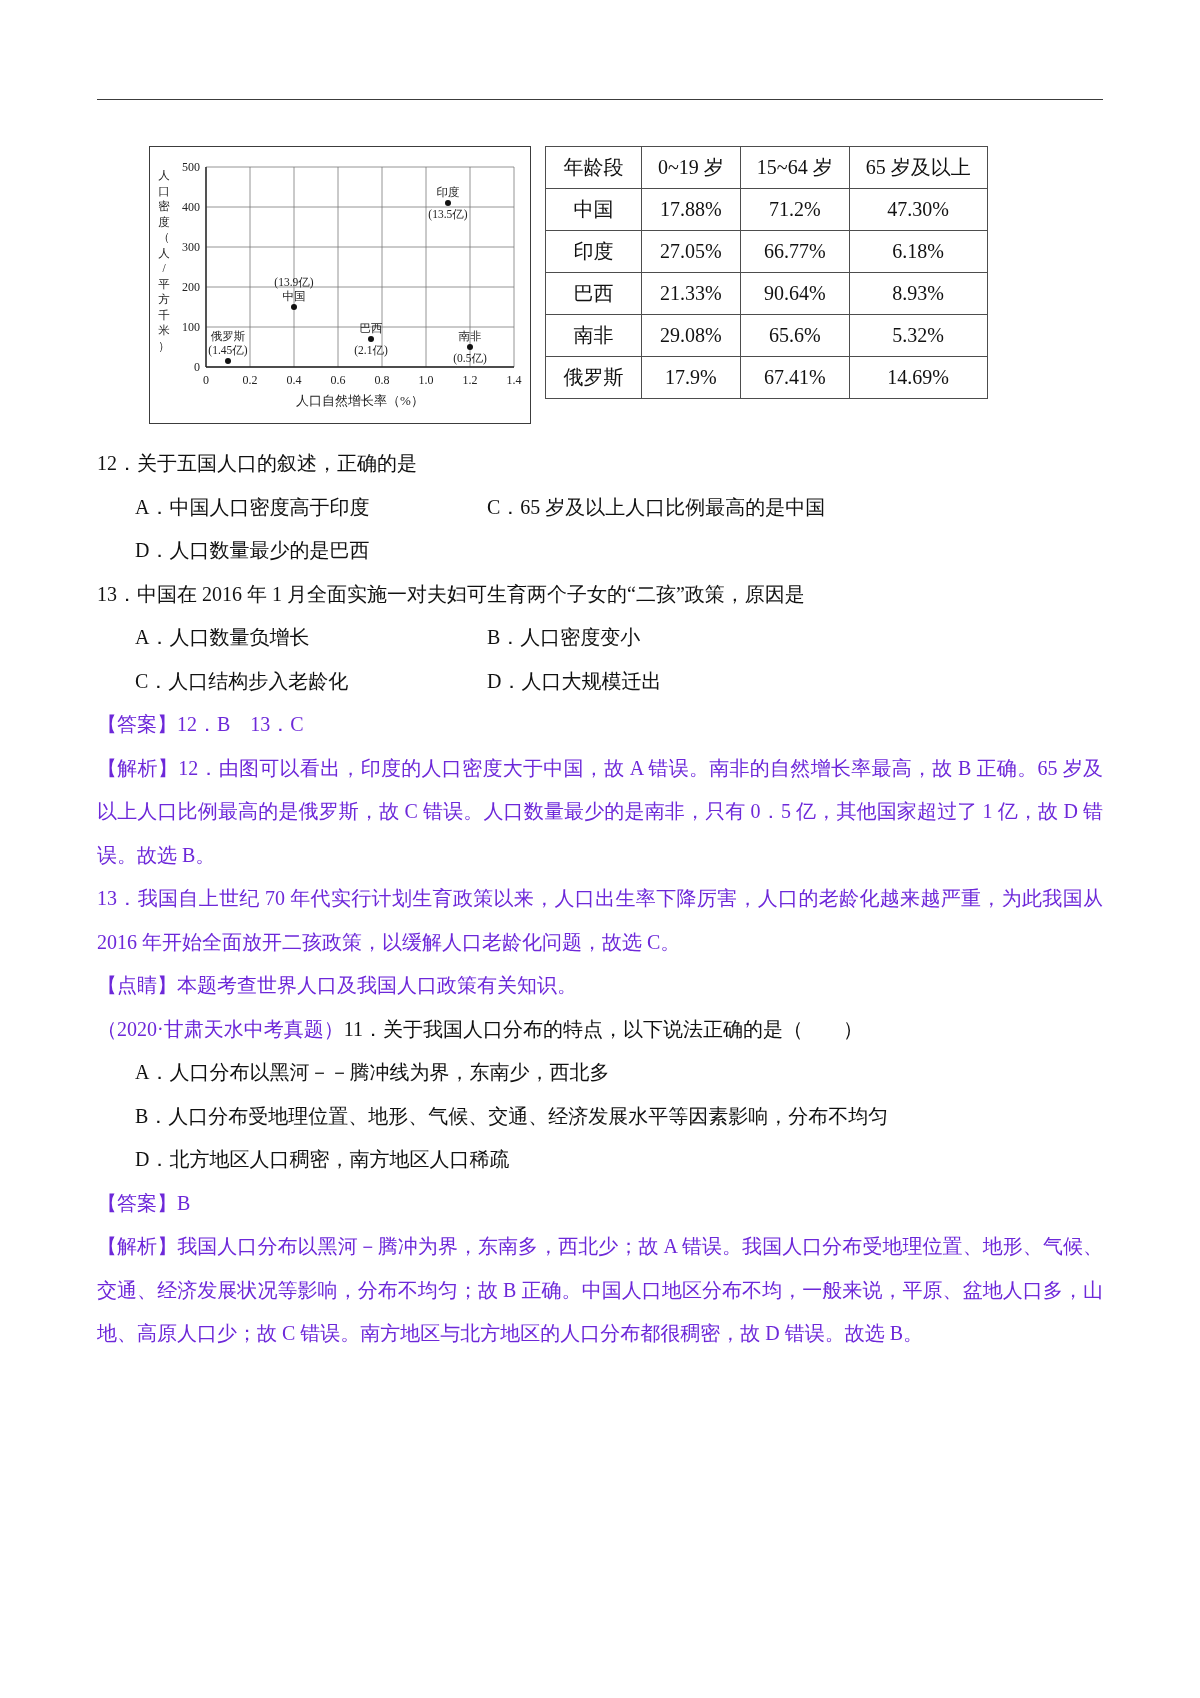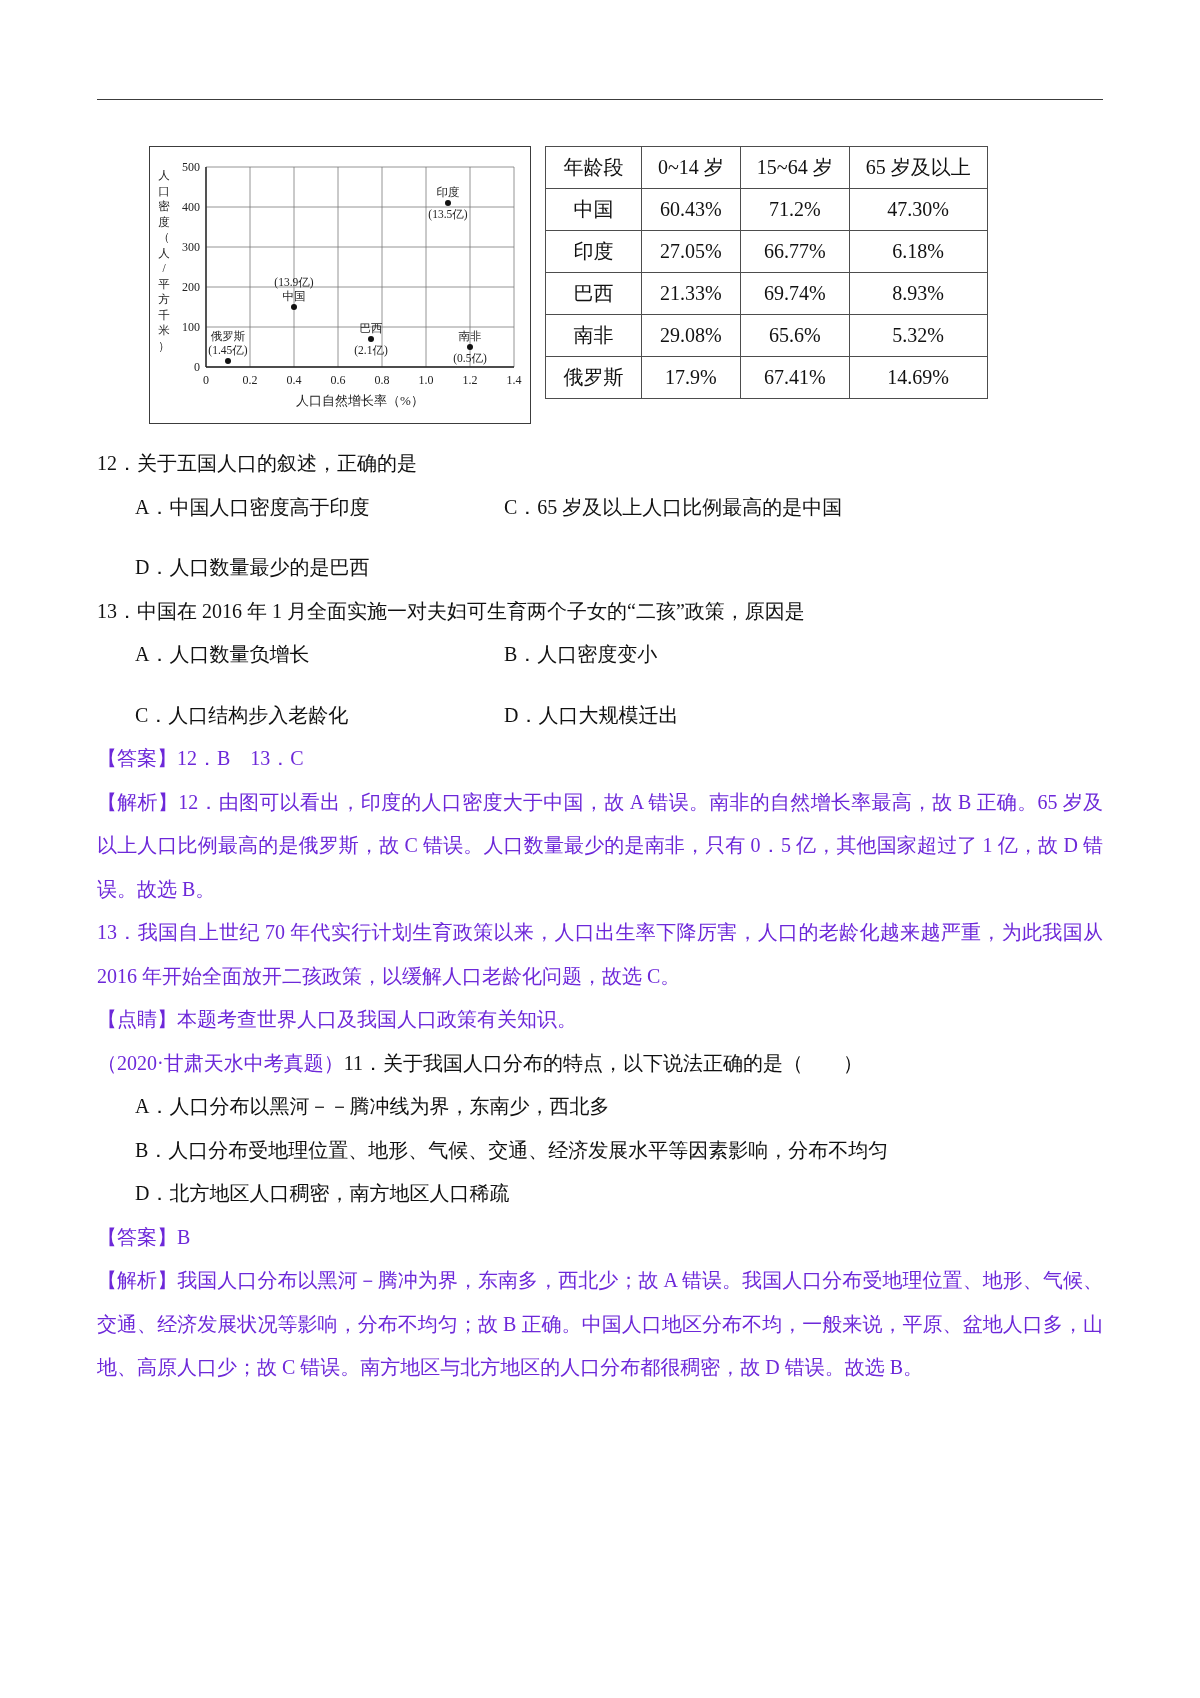--- a/index.html
+++ b/index.html
@@ -12,21 +12,21 @@
   .top-rule { margin-top:99px; border-top:1px solid #3c3c3c; height:0; }
   .figure-row { margin-top:46px; margin-left:52px; display:flex; align-items:flex-start; }
   .chart-box { width:382px; height:278px; border:1px solid #3c3c3c; flex:0 0 auto; background:#fff; }
   .chart-box svg { display:block; }
   .age-table { margin-left:14px; border-collapse:collapse; text-align:center; font-size:20px; }
   .age-table th, .age-table td {
     border:1px solid #4d4d4d; font-weight:normal; padding:3px 16px; height:42px; min-width:96px; white-space:nowrap;
   }
   .qa { margin-top:18px; line-height:43.5px; }
   .qa p { margin:0; }
-  .options { margin-left:38px;gap:17px; }
+  .options { margin-left:38px; }
   .two-col { display:grid; grid-template-columns:352px 1fr; }
   .one-col { display:block; }
   .option { line-height:43.5px; }
   .red { color:#6d28d9; }
   .justify { text-align:justify; }
 </style>
 </head>
 <body>
 
 <div class="page">
@@ -92,42 +92,42 @@
           <text x="78" y="193" text-anchor="middle" font-size="11.5" fill="#222">俄罗斯</text>
           <circle cx="320" cy="200" r="3" fill="#111"></circle>
           <text x="320" y="193" text-anchor="middle" font-size="11.5" fill="#222">南非</text>
           <text x="320" y="215" text-anchor="middle" font-size="11.5" fill="#222">(0.5亿)</text>
         </svg>
     </div>
     <table class="age-table">
       <thead>
         <tr>
             <th>年龄段</th>
-            <th>0~14 岁</th>
+            <th>0~19 岁</th>
             <th>15~64 岁</th>
             <th>65 岁及以上</th>
           </tr>
       </thead>
       <tbody>
           <tr>
             <td>中国</td>
-            <td>60.43%</td>
+            <td>17.88%</td>
             <td>71.2%</td>
             <td>47.30%</td>
           </tr>
           <tr>
             <td>印度</td>
             <td>27.05%</td>
             <td>66.77%</td>
             <td>6.18%</td>
           </tr>
           <tr>
             <td>巴西</td>
             <td>21.33%</td>
-            <td>69.74%</td>
+            <td>90.64%</td>
             <td>8.93%</td>
           </tr>
           <tr>
             <td>南非</td>
             <td>29.08%</td>
             <td>65.6%</td>
             <td>5.32%</td>
           </tr>
           <tr>
             <td>俄罗斯</td>

